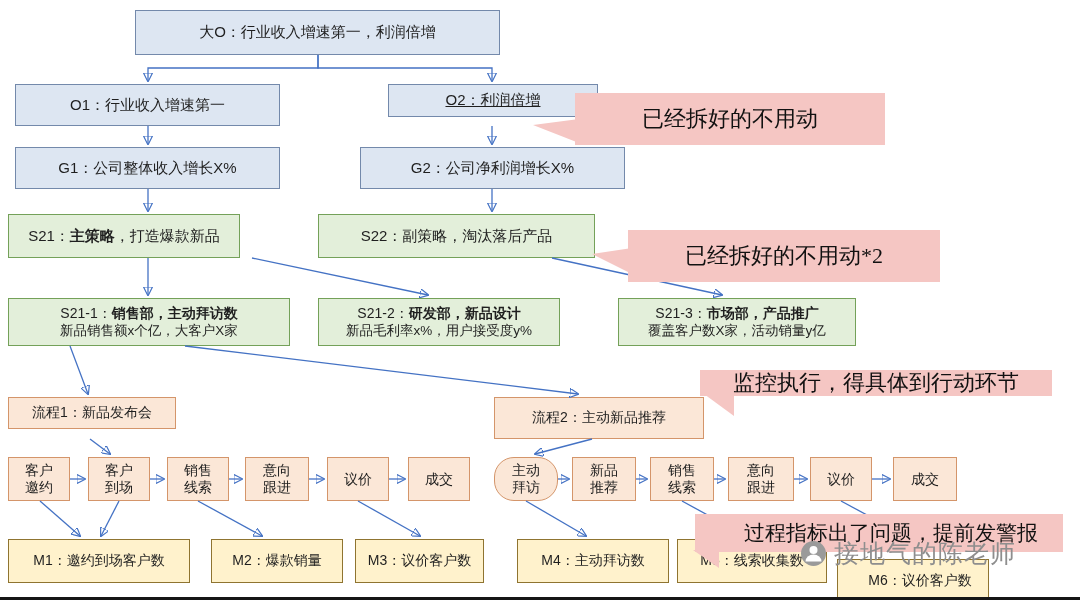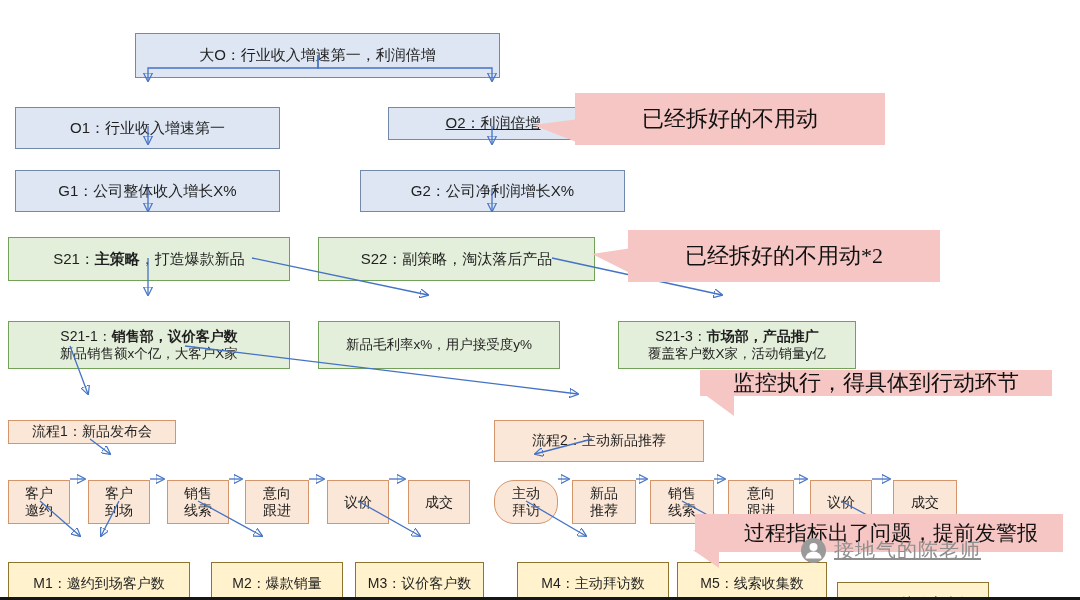--- a/index.html
+++ b/index.html
@@ -4,21 +4,21 @@
 <style>
   * { margin:0; padding:0; box-sizing:border-box; }
   html,body { width:1080px; height:600px; }
   body {
     position:relative; background:#ffffff; overflow:hidden;
     font-family:"Liberation Sans","DejaVu Sans",sans-serif; color:#1f1f1f;
   }
   .box {
     position:absolute; z-index:1;
     display:flex; align-items:center; justify-content:center;
-    text-align:center; line-height:1.25; font-size:15px;margin-top:23px;
+    text-align:center; line-height:1.25; font-size:15px;
   }
   .blue   { background:#dde6f2; border:1px solid #7389ab; }
   .green  { background:#e3efda; border:1px solid #74a159; }
   .orange { background:#fbe7d7; border:1.5px solid #d4956a; font-size:14px; }
   .chain  { background:#fbe7d7; border:1.5px solid #d4956a; font-size:14px;
             white-space:pre-line; line-height:1.2; }
   .yellow { background:#fff2cc; border:1.5px solid #8f7430; font-size:14px; }
   .two-line { flex-direction:column; font-size:14px; line-height:1.3; }
   .two-line .l2 { font-size:13.5px; }
   .callout {
@@ -47,54 +47,55 @@
   .tail-dl2 {
     left:-2px; bottom:-16px;
     border-top:18px solid #f5c6c3;
     border-left:26px solid transparent;
   }
   svg.arrows { position:absolute; left:0; top:0; z-index:2; pointer-events:none; }
   svg.arrows path { stroke:#4472c4; stroke-width:1.3; fill:none; }
   .watermark {
     position:absolute; left:800px; top:537px; z-index:5;
     display:flex; align-items:center; gap:7px;
-    color:#8e8e8e; font-size:20px; letter-spacing:1px;text-decoration:underline;
+    color:#8e8e8e; font-size:25px; letter-spacing:1px;
   }
   .bottom-edge { position:absolute; left:0; bottom:0; width:1080px; height:3px;
                  background:#161616; z-index:6; }
 </style>
 </head>
 <body>
 
 <div class="box blue" style="left:135px; top:10px;  width:365px; height:45px;">大O：行业收入增速第一，利润倍增</div>
 <div class="box blue" style="left:15px;  top:84px;  width:265px; height:42px;">O1：行业收入增速第一</div>
 <div class="box blue" style="left:388px; top:84px;  width:210px; height:33px;text-decoration:underline;">O2：利润倍增</div>
 <div class="box blue" style="left:15px;  top:147px; width:265px; height:42px;">G1：公司整体收入增长X%</div>
 <div class="box blue" style="left:360px; top:147px; width:265px; height:42px;">G2：公司净利润增长X%</div>
 
-<div class="box green" style="left:8px;   top:214px; width:282px; height:44px;">
+<div class="box green" style="left:8px;   top:214px; width:232px; height:44px;">
   <span><span>S21：</span><b>主策略</b><span>，打造爆款新品</span></span>
 </div>
 <div class="box green" style="left:318px; top:214px; width:277px; height:44px;">
   <span><span>S22：</span><b></b><span>副策略，淘汰落后产品</span></span>
 </div>
 
 <div class="box green two-line" style="left:8px;   top:298px; width:282px; height:48px;">
-  <div class="l1"><span>S21-1：</span><b>销售部，议价客户数</b></div>
+  <div class="l1"><span>S21-1：</span><b>销售部，主动拜访数</b></div>
   <div class="l2">新品销售额x个亿，大客户X家</div>
 </div>
 <div class="box green two-line" style="left:318px; top:298px; width:242px; height:48px;">
+  <div class="l1"><span>S21-2：</span><b>研发部，新品设计</b></div>
   <div class="l2">新品毛利率x%，用户接受度y%</div>
 </div>
 <div class="box green two-line" style="left:618px; top:298px; width:238px; height:48px;">
   <div class="l1"><span>S21-3：</span><b>市场部，产品推广</b></div>
   <div class="l2">覆盖客户数X家，活动销量y亿</div>
 </div>
 
-<div class="box orange" style="left:8px;   top:397px; width:168px; height:24px;">流程1：新品发布会</div>
+<div class="box orange" style="left:8px;   top:397px; width:168px; height:32px;">流程1：新品发布会</div>
 <div class="box orange" style="left:494px; top:397px; width:210px; height:42px;">流程2：主动新品推荐</div>
 
 <div class="box chain" style="left:8px;   top:457px; width:62px; height:44px;">客户
 邀约</div>
 <div class="box chain" style="left:88px;  top:457px; width:62px; height:44px;">客户
 到场</div>
 <div class="box chain" style="left:167px; top:457px; width:62px; height:44px;">销售
 线索</div>
 <div class="box chain" style="left:245px; top:457px; width:64px; height:44px;">意向
 跟进</div>

